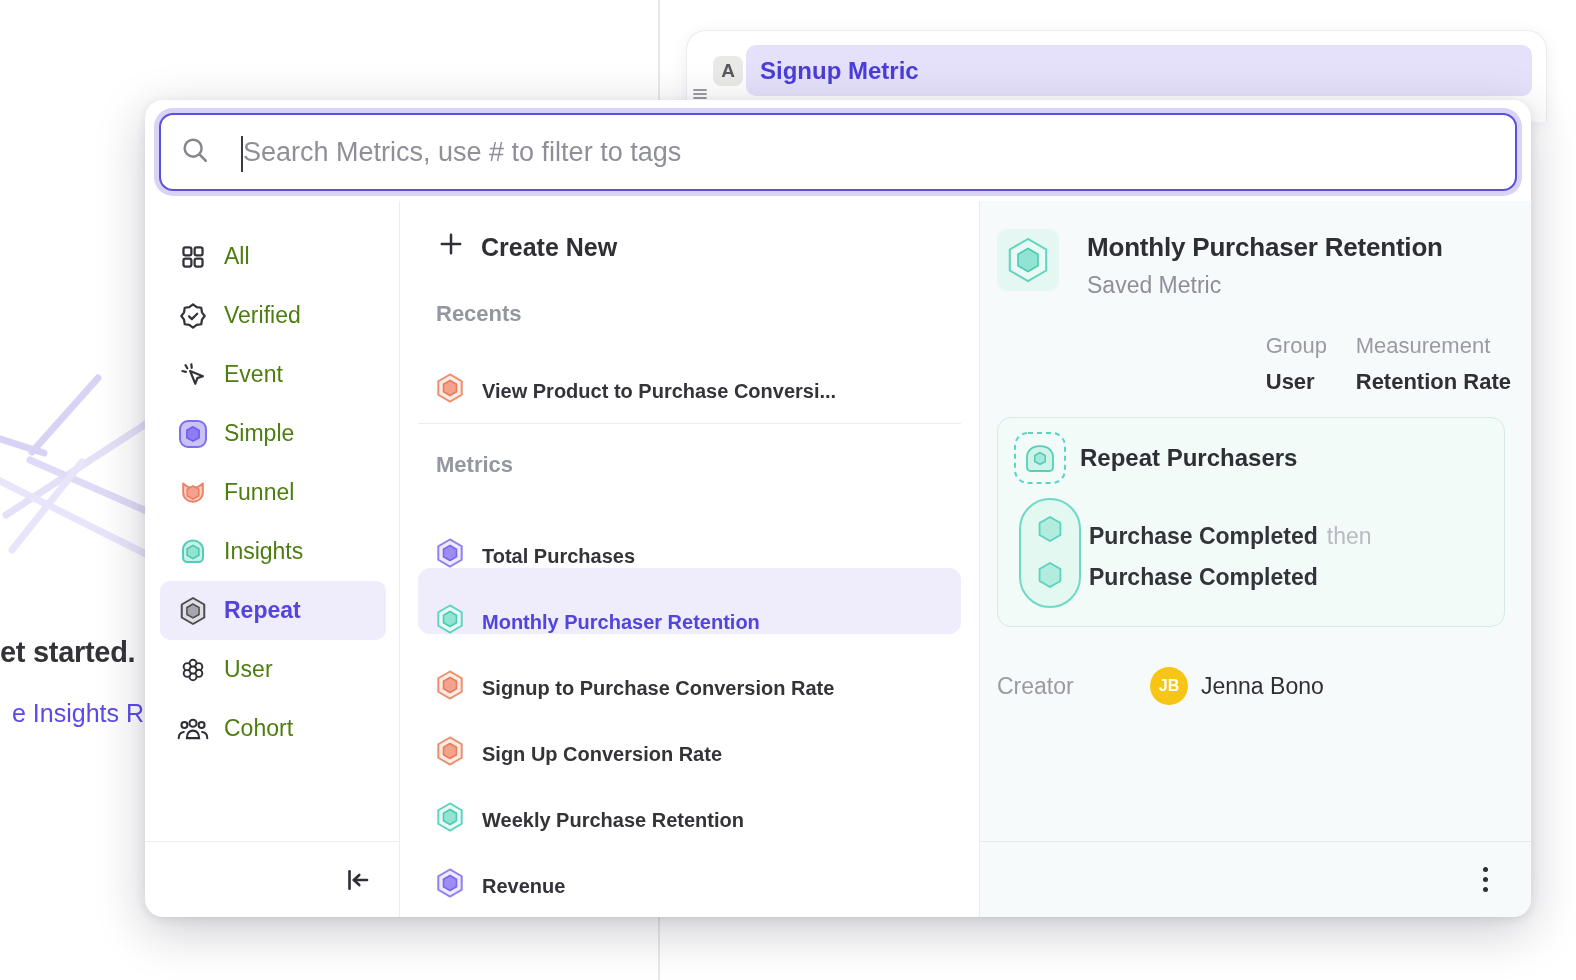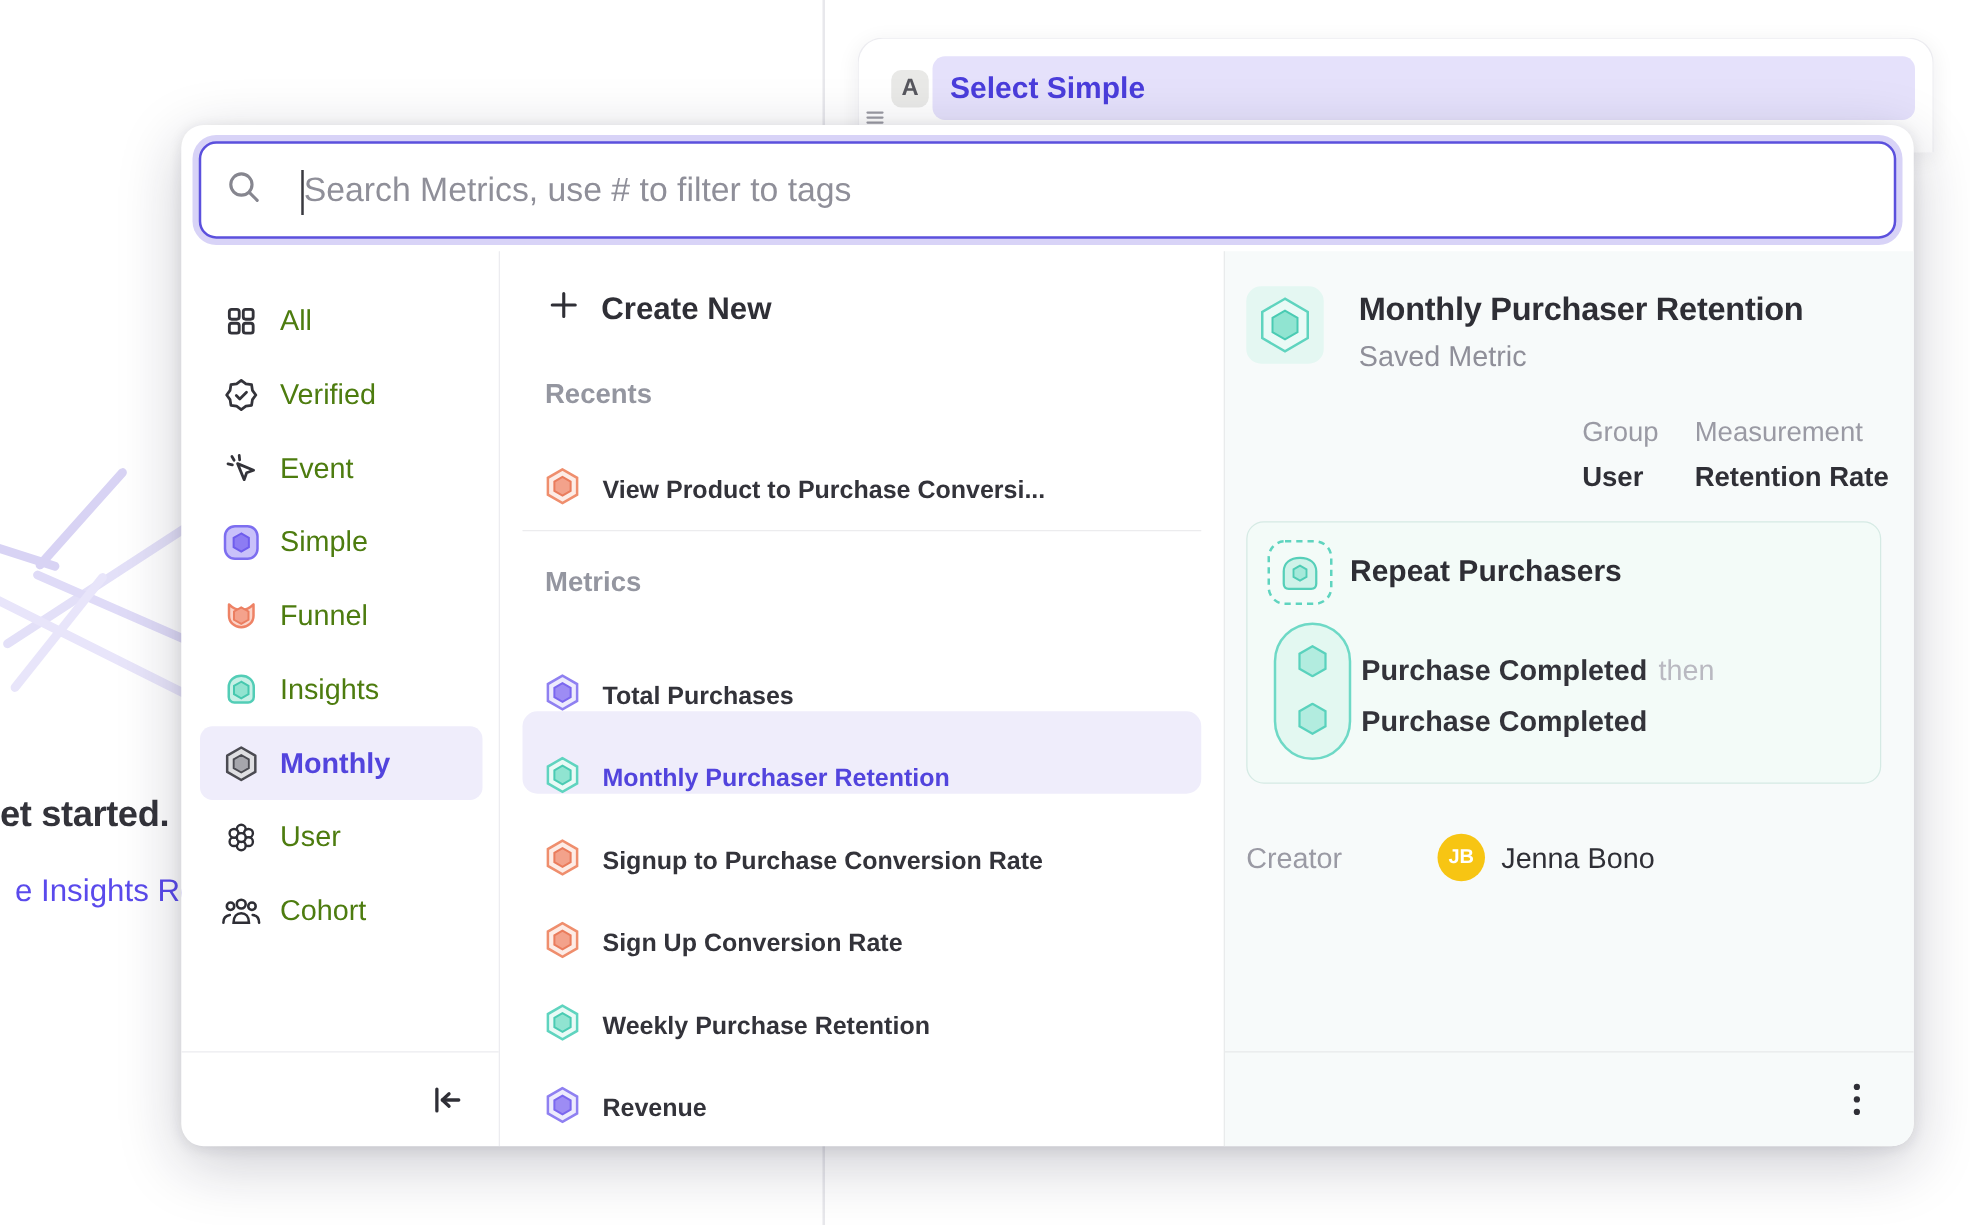--- a/index.html
+++ b/index.html
@@ -144,21 +144,21 @@
 <div class="bg-link">e Insights Re</div>
 
 <div class="behind-card">
   <span class="bc-handle icon-btn">
     <svg width="18" height="18" viewBox="0 0 18 18" fill="none" stroke="#9b9ba3" stroke-width="1.8" stroke-linecap="round">
       <path d="M3 5h12M3 9h12M3 13h12"></path>
     </svg>
   </span>
   <div class="bc-badge">A</div>
   <div class="bc-pill">
-    <span>Select Simple</span>
+    <span>Signup Metric</span>
   </div>
 </div>
 
 <div class="modal">
 
   <div class="search-area">
     <div class="search-box">
       <span class="search-icon">
         <svg width="30" height="30" viewBox="0 0 24 24" fill="none" stroke="#86868f" stroke-width="2" stroke-linecap="round">
           <circle cx="10.5" cy="10.5" r="6.8"></circle>
@@ -239,21 +239,21 @@
           <span class="lbl">Insights</span>
         </div>
 
         <div class="side-item selected">
           <span class="ic">
             <svg width="32" height="32" viewBox="0 0 32 32">
               <polygon points="16,3 4.74,9.5 4.74,22.5 16,29 27.26,22.5 27.26,9.5" fill="#dfdfe2" stroke="#4b4b52" stroke-width="2" stroke-linejoin="round"></polygon>
               <polygon points="16,9 9.94,12.5 9.94,19.5 16,23 22.06,19.5 22.06,12.5" fill="#a6a6ac" stroke="#4b4b52" stroke-width="1.5"></polygon>
             </svg>
           </span>
-          <span class="lbl">Monthly</span>
+          <span class="lbl">Repeat</span>
         </div>
 
 
         <div class="side-item">
           <span class="ic">
             <svg width="30" height="30" viewBox="0 0 28 28" fill="#fff" stroke="#2e2e35" stroke-width="1.8">
               <circle cx="14" cy="7.8" r="3.3"></circle>
                 <circle cx="19.4" cy="10.9" r="3.3"></circle>
                 <circle cx="19.4" cy="17.1" r="3.3"></circle>
               <circle cx="14" cy="20.2" r="3.3"></circle>

